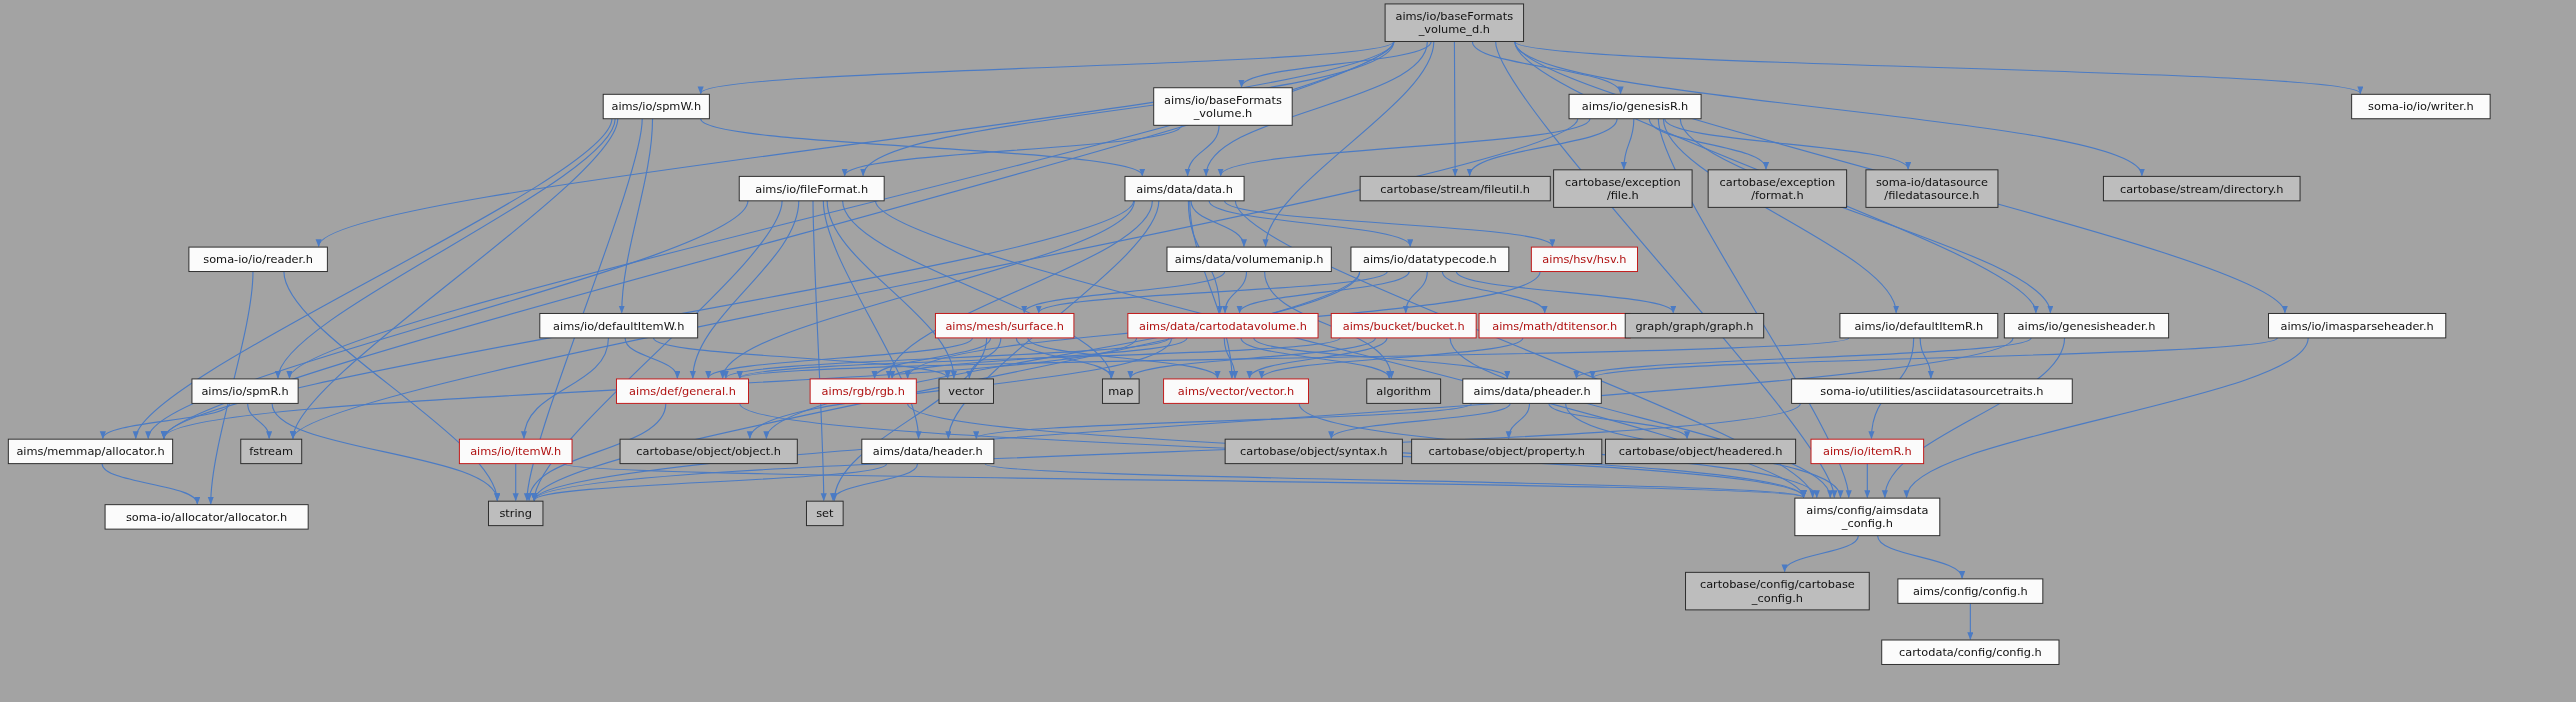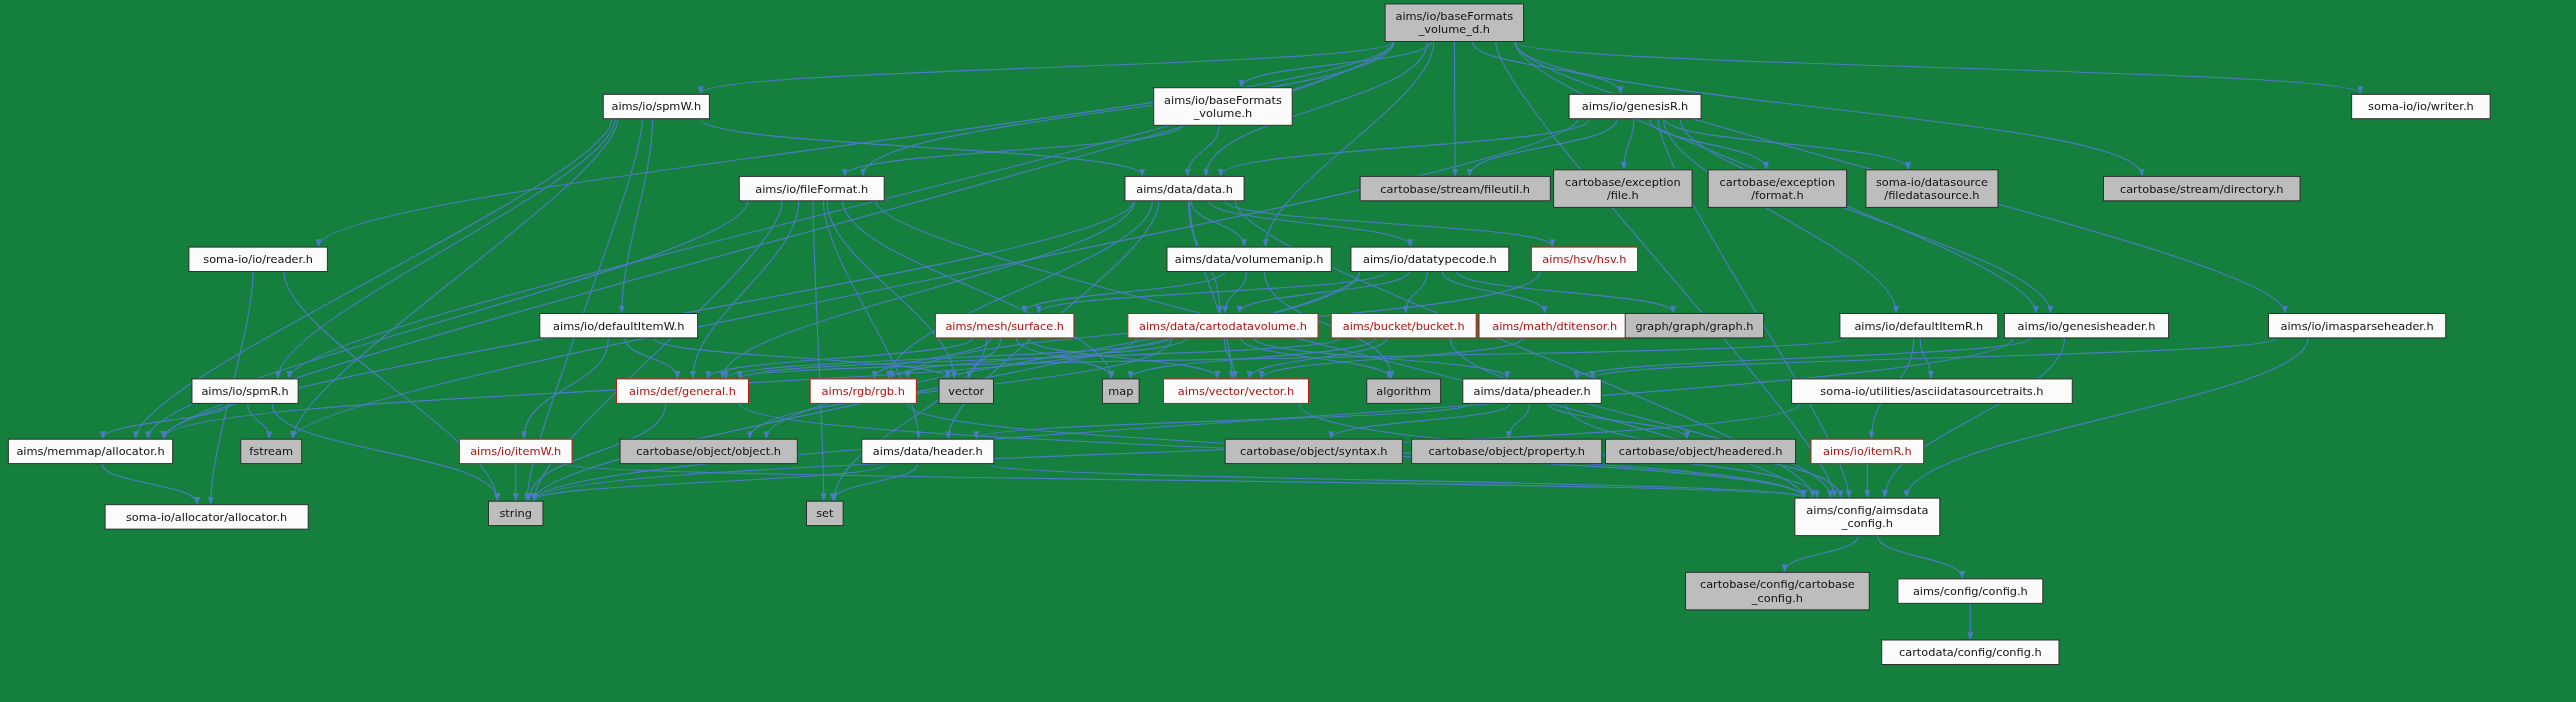--- a/index.html
+++ b/index.html
@@ -4,21 +4,21 @@
 <style>
   html, body {
     margin: 0;
     padding: 0;
     background: #000000;
   }
   .graph-canvas {
     position: relative;
     width: 2576px;
     height: 702px;
-    background: #15803d;
+    background: #a3a3a3;
     overflow: hidden;
     font-family: "DejaVu Sans", "Liberation Sans", sans-serif;
   }
   svg { display: block; }
   .dep-edge {
     fill: none;
     stroke-width: 1.3px;
   }
   .dep-node rect {
     stroke-width: 1.1px;

